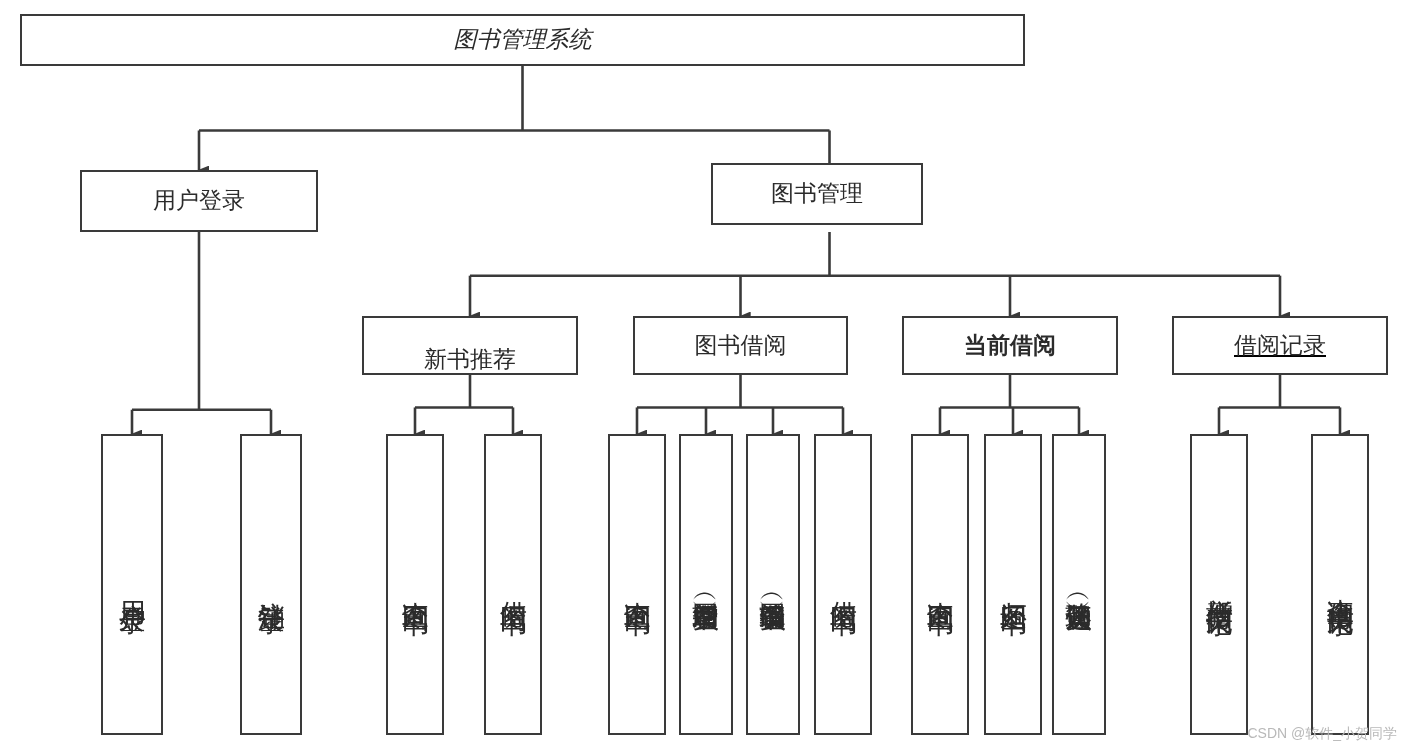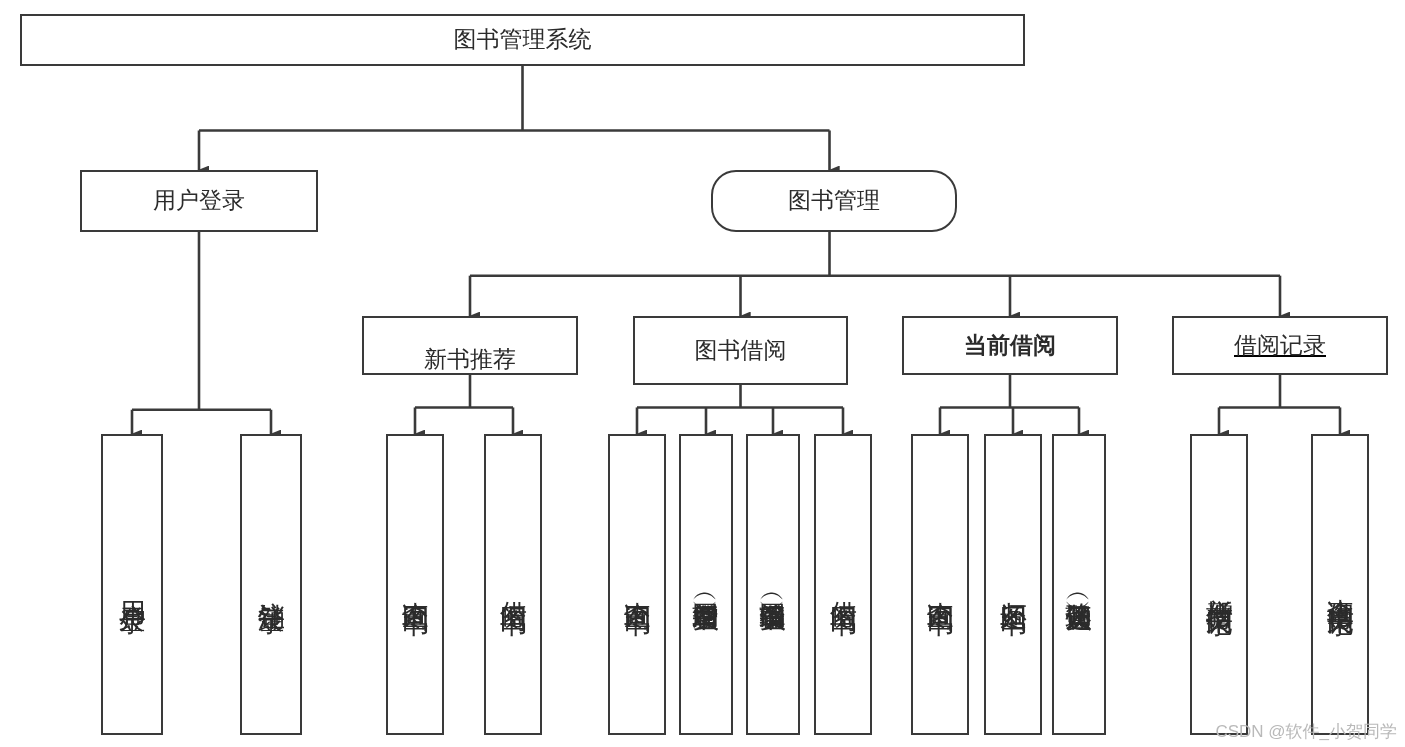--- a/index.html
+++ b/index.html
@@ -59,21 +59,21 @@
     line-height: 1;
   }
   .node.vertical.tight .node-label {
     font-size: 26px;
     letter-spacing: 0.5px;
   }
   #watermark {
     position: absolute;
     right: 8px;
     bottom: 4px;
-    font-size: 17px;
+    font-size: 14px;
     color: #b9b9b9;
     z-index: 5;
     white-space: nowrap;
     text-align: center;
   }
 </style>
 </head>
 <body>
 
 <div id="canvas">
@@ -115,33 +115,33 @@
         <line x1="1013" y1="407.45" x2="1013" y2="434" marker-end="url(#arrowhead)"></line>
         <line x1="1079" y1="407.45" x2="1079" y2="434" marker-end="url(#arrowhead)"></line>
         <line x1="1280" y1="375" x2="1280" y2="407.45"></line>
         <line x1="1219" y1="407.45" x2="1340" y2="407.45"></line>
         <line x1="1219" y1="407.45" x2="1219" y2="434" marker-end="url(#arrowhead)"></line>
         <line x1="1340" y1="407.45" x2="1340" y2="434" marker-end="url(#arrowhead)"></line>
       </g>
   </svg>
 
   <div id="nodes">
-      <div class="node horizontal root" style="left: 20px; top: 14px; width: 1005px; height: 52px;">
+      <div class="node horizontal root" style="left: 20px; top: 14px; width: 1005px; height: 52px; font-style: italic;">
         <span class="node-label">图书管理系统</span>
       </div>
       <div class="node horizontal" style="left: 80px; top: 170px; width: 238px; height: 62px;">
         <span class="node-label">用户登录</span>
       </div>
-      <div class="node horizontal" style="left: 711px; top: 170px; width: 246px; height: 62px; border-radius: 25px;">
+      <div class="node horizontal" style="left: 711px; top: 163px; width: 212px; height: 62px;">
         <span class="node-label">图书管理</span>
       </div>
       <div class="node horizontal" style="left: 362px; top: 316px; width: 216px; height: 59px; align-items: flex-end;">
         <span class="node-label">新书推荐</span>
       </div>
-      <div class="node horizontal" style="left: 633px; top: 316px; width: 215px; height: 69px;">
+      <div class="node horizontal" style="left: 633px; top: 316px; width: 215px; height: 59px;">
         <span class="node-label">图书借阅</span>
       </div>
       <div class="node horizontal" style="left: 902px; top: 316px; width: 216px; height: 59px; font-weight: bold;">
         <span class="node-label">当前借阅</span>
       </div>
       <div class="node horizontal" style="left: 1172px; top: 316px; width: 216px; height: 59px; text-decoration: underline;">
         <span class="node-label">借阅记录</span>
       </div>
       <div class="node vertical" style="left: 101px; top: 434px; width: 62px; height: 301px;">
         <span class="node-label">用户登录</span>

